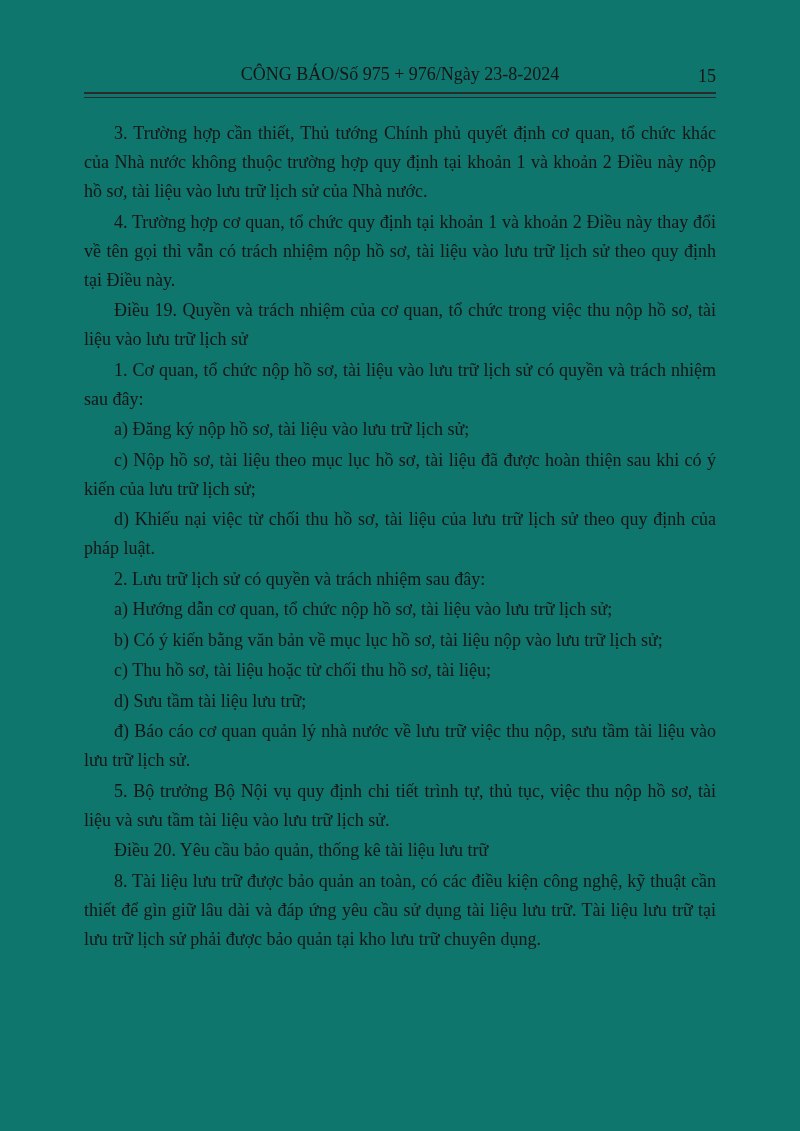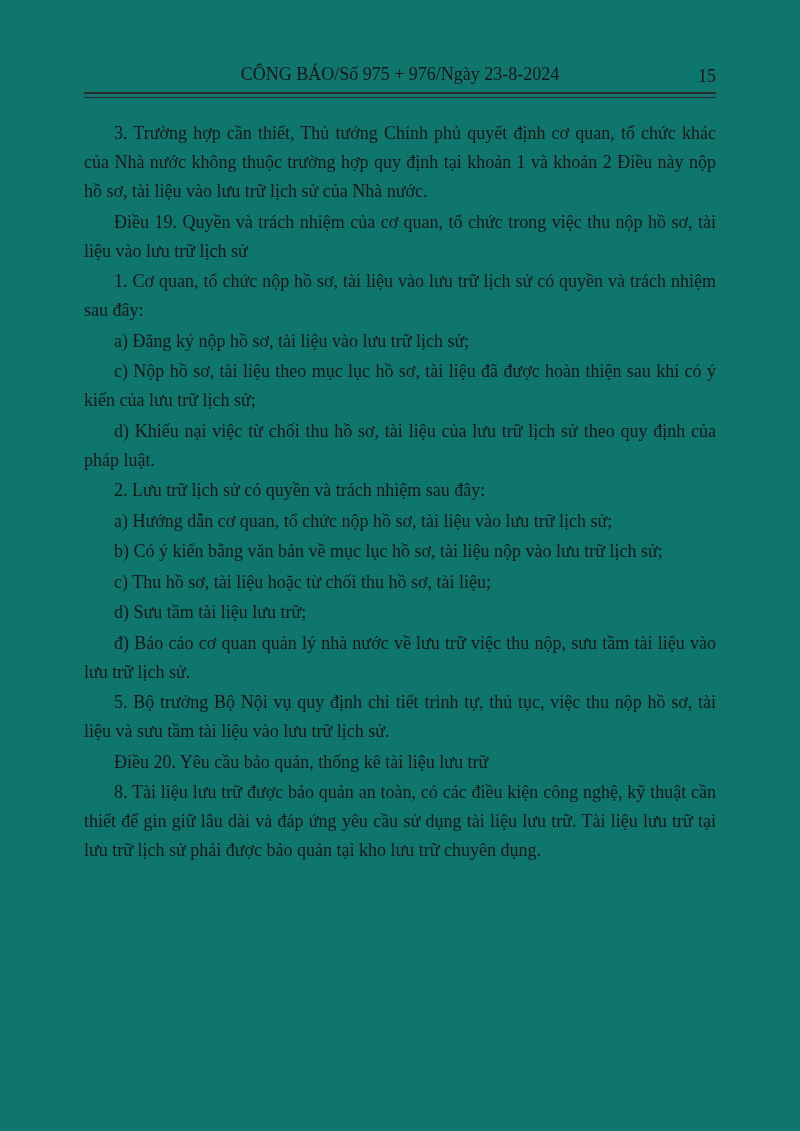--- a/index.html
+++ b/index.html
@@ -64,20 +64,21 @@
 
     <div class="running-header">
       <span>CÔNG BÁO/Số 975 + 976/Ngày 23-8-2024</span>
       <span class="page-number">15</span>
     </div>
 
     <div class="double-rule"></div>
 
     <div class="body-text">
       <p>3. Trường hợp cần thiết, Thủ tướng Chính phủ quyết định cơ quan, tổ chức khác của Nhà nước không thuộc trường hợp quy định tại khoản 1 và khoản 2 Điều này nộp hồ sơ, tài liệu vào lưu trữ lịch sử của Nhà nước.</p>
+      <p>4. Trường hợp cơ quan, tổ chức quy định tại khoản 1 và khoản 2 Điều này thay đổi về tên gọi thì vẫn có trách nhiệm nộp hồ sơ, tài liệu vào lưu trữ lịch sử theo quy định tại Điều này.</p>
       <p class="article-heading">Điều 19. Quyền và trách nhiệm của cơ quan, tổ chức trong việc thu nộp hồ sơ, tài liệu vào lưu trữ lịch sử</p>
       <p>1. Cơ quan, tổ chức nộp hồ sơ, tài liệu vào lưu trữ lịch sử có quyền và trách nhiệm sau đây:</p>
       <p>a) Đăng ký nộp hồ sơ, tài liệu vào lưu trữ lịch sử;</p>
       <p>c) Nộp hồ sơ, tài liệu theo mục lục hồ sơ, tài liệu đã được hoàn thiện sau khi có ý kiến của lưu trữ lịch sử;</p>
       <p>d) Khiếu nại việc từ chối thu hồ sơ, tài liệu của lưu trữ lịch sử theo quy định của pháp luật.</p>
       <p>2. Lưu trữ lịch sử có quyền và trách nhiệm sau đây:</p>
       <p>a) Hướng dẫn cơ quan, tổ chức nộp hồ sơ, tài liệu vào lưu trữ lịch sử;</p>
       <p>b) Có ý kiến bằng văn bản về mục lục hồ sơ, tài liệu nộp vào lưu trữ lịch sử;</p>
       <p>c) Thu hồ sơ, tài liệu hoặc từ chối thu hồ sơ, tài liệu;</p>
       <p>d) Sưu tầm tài liệu lưu trữ;</p>

